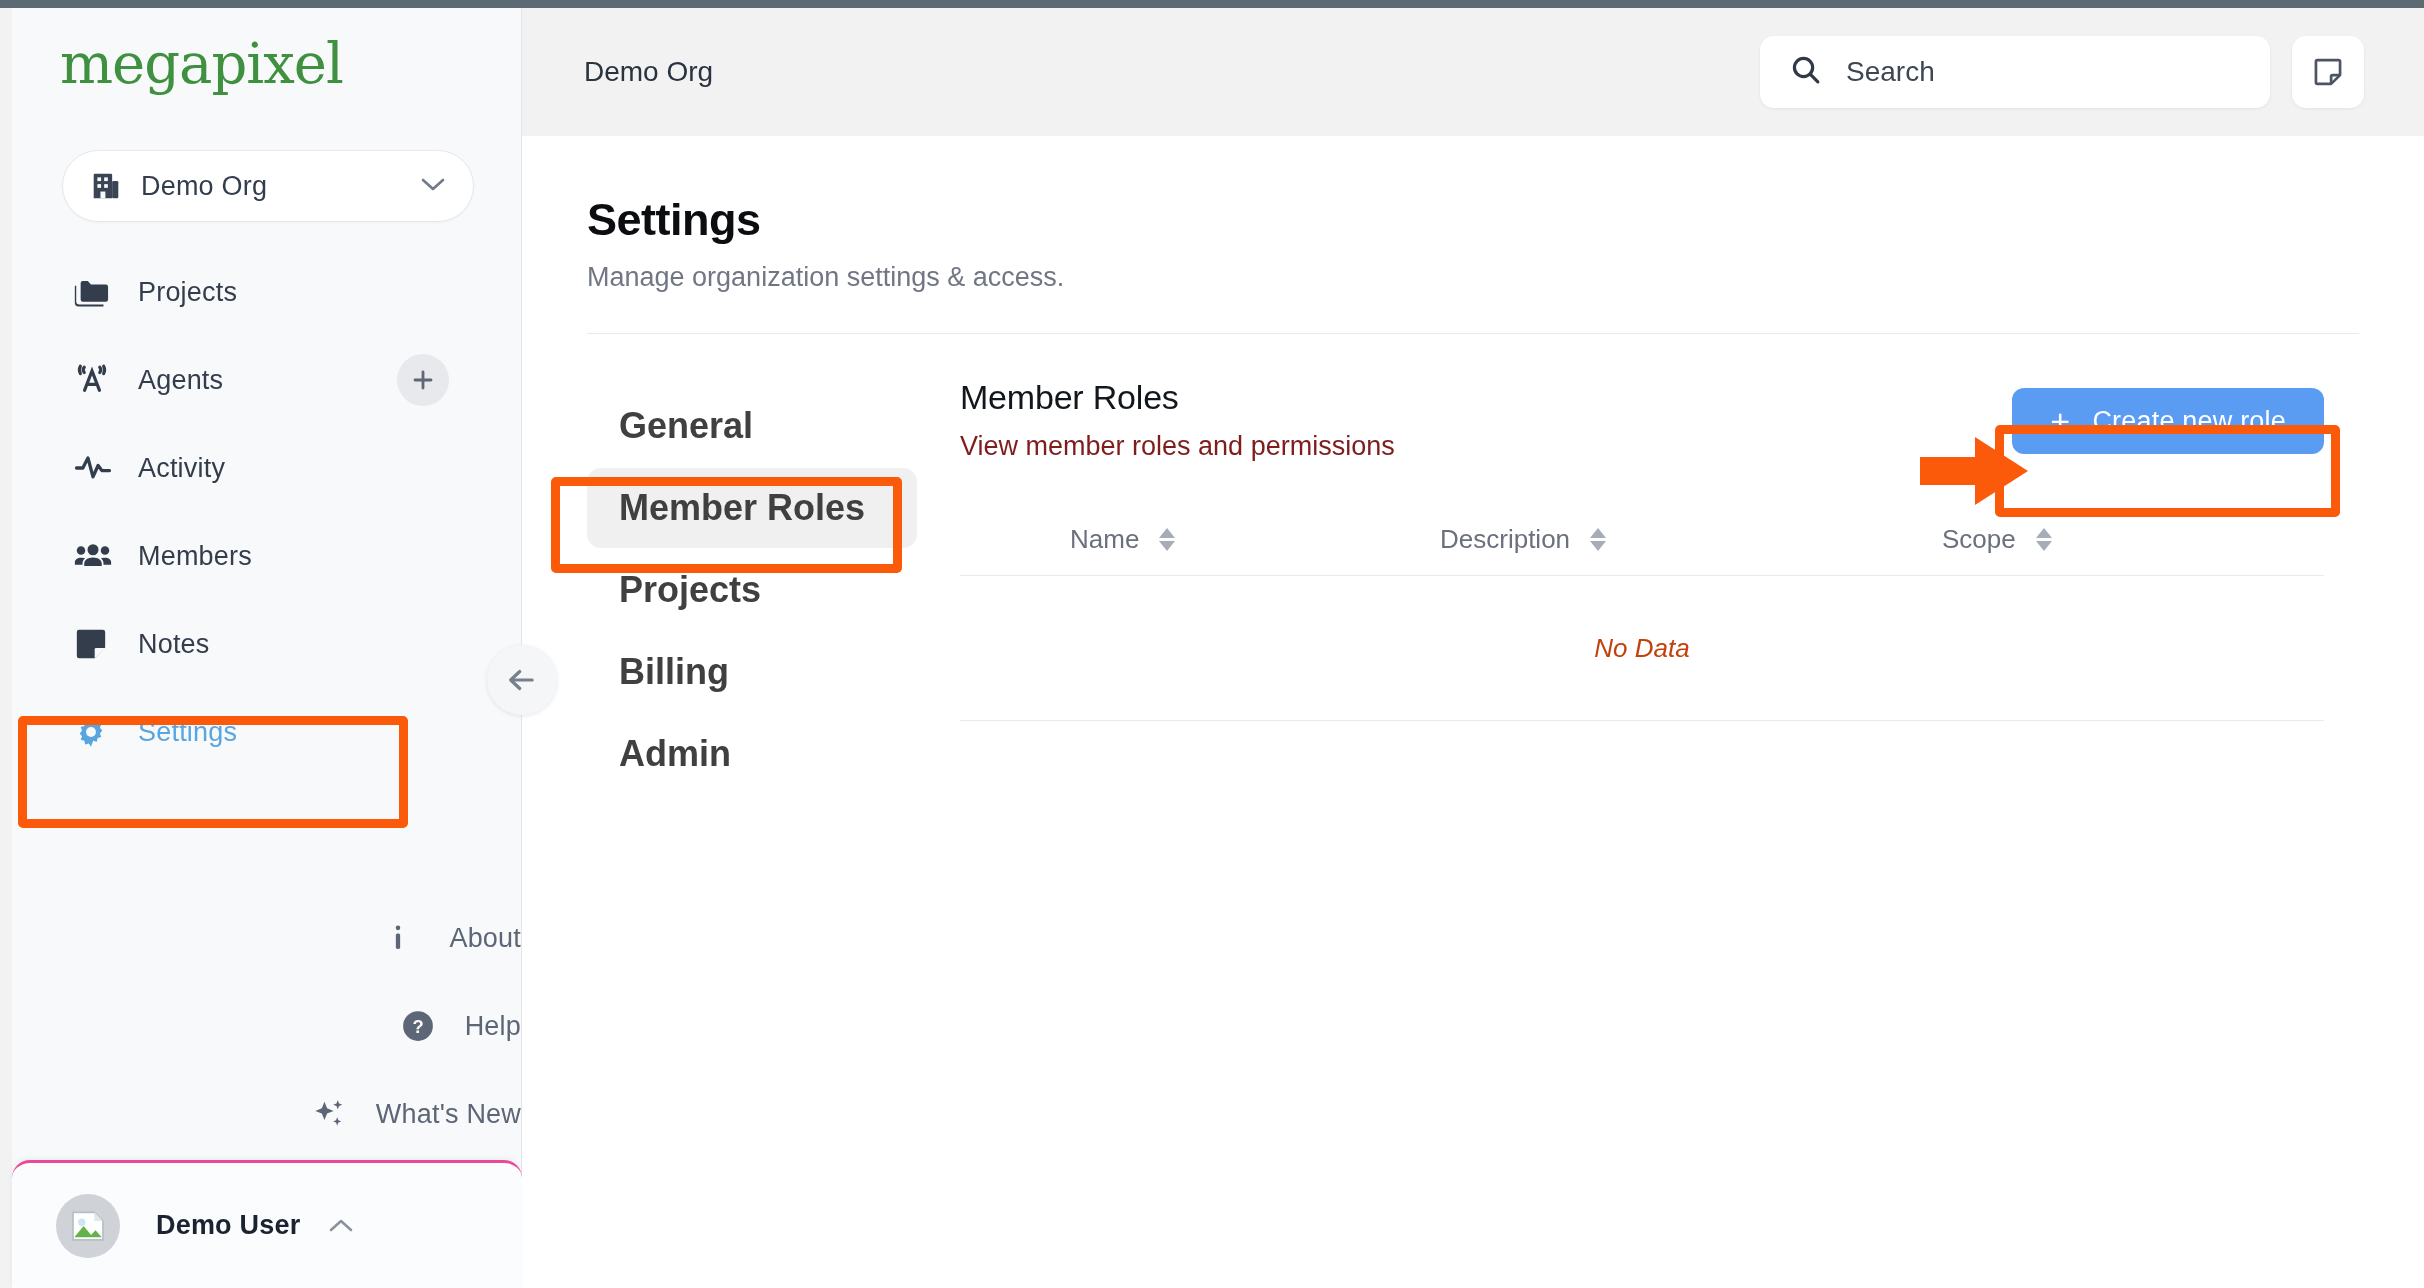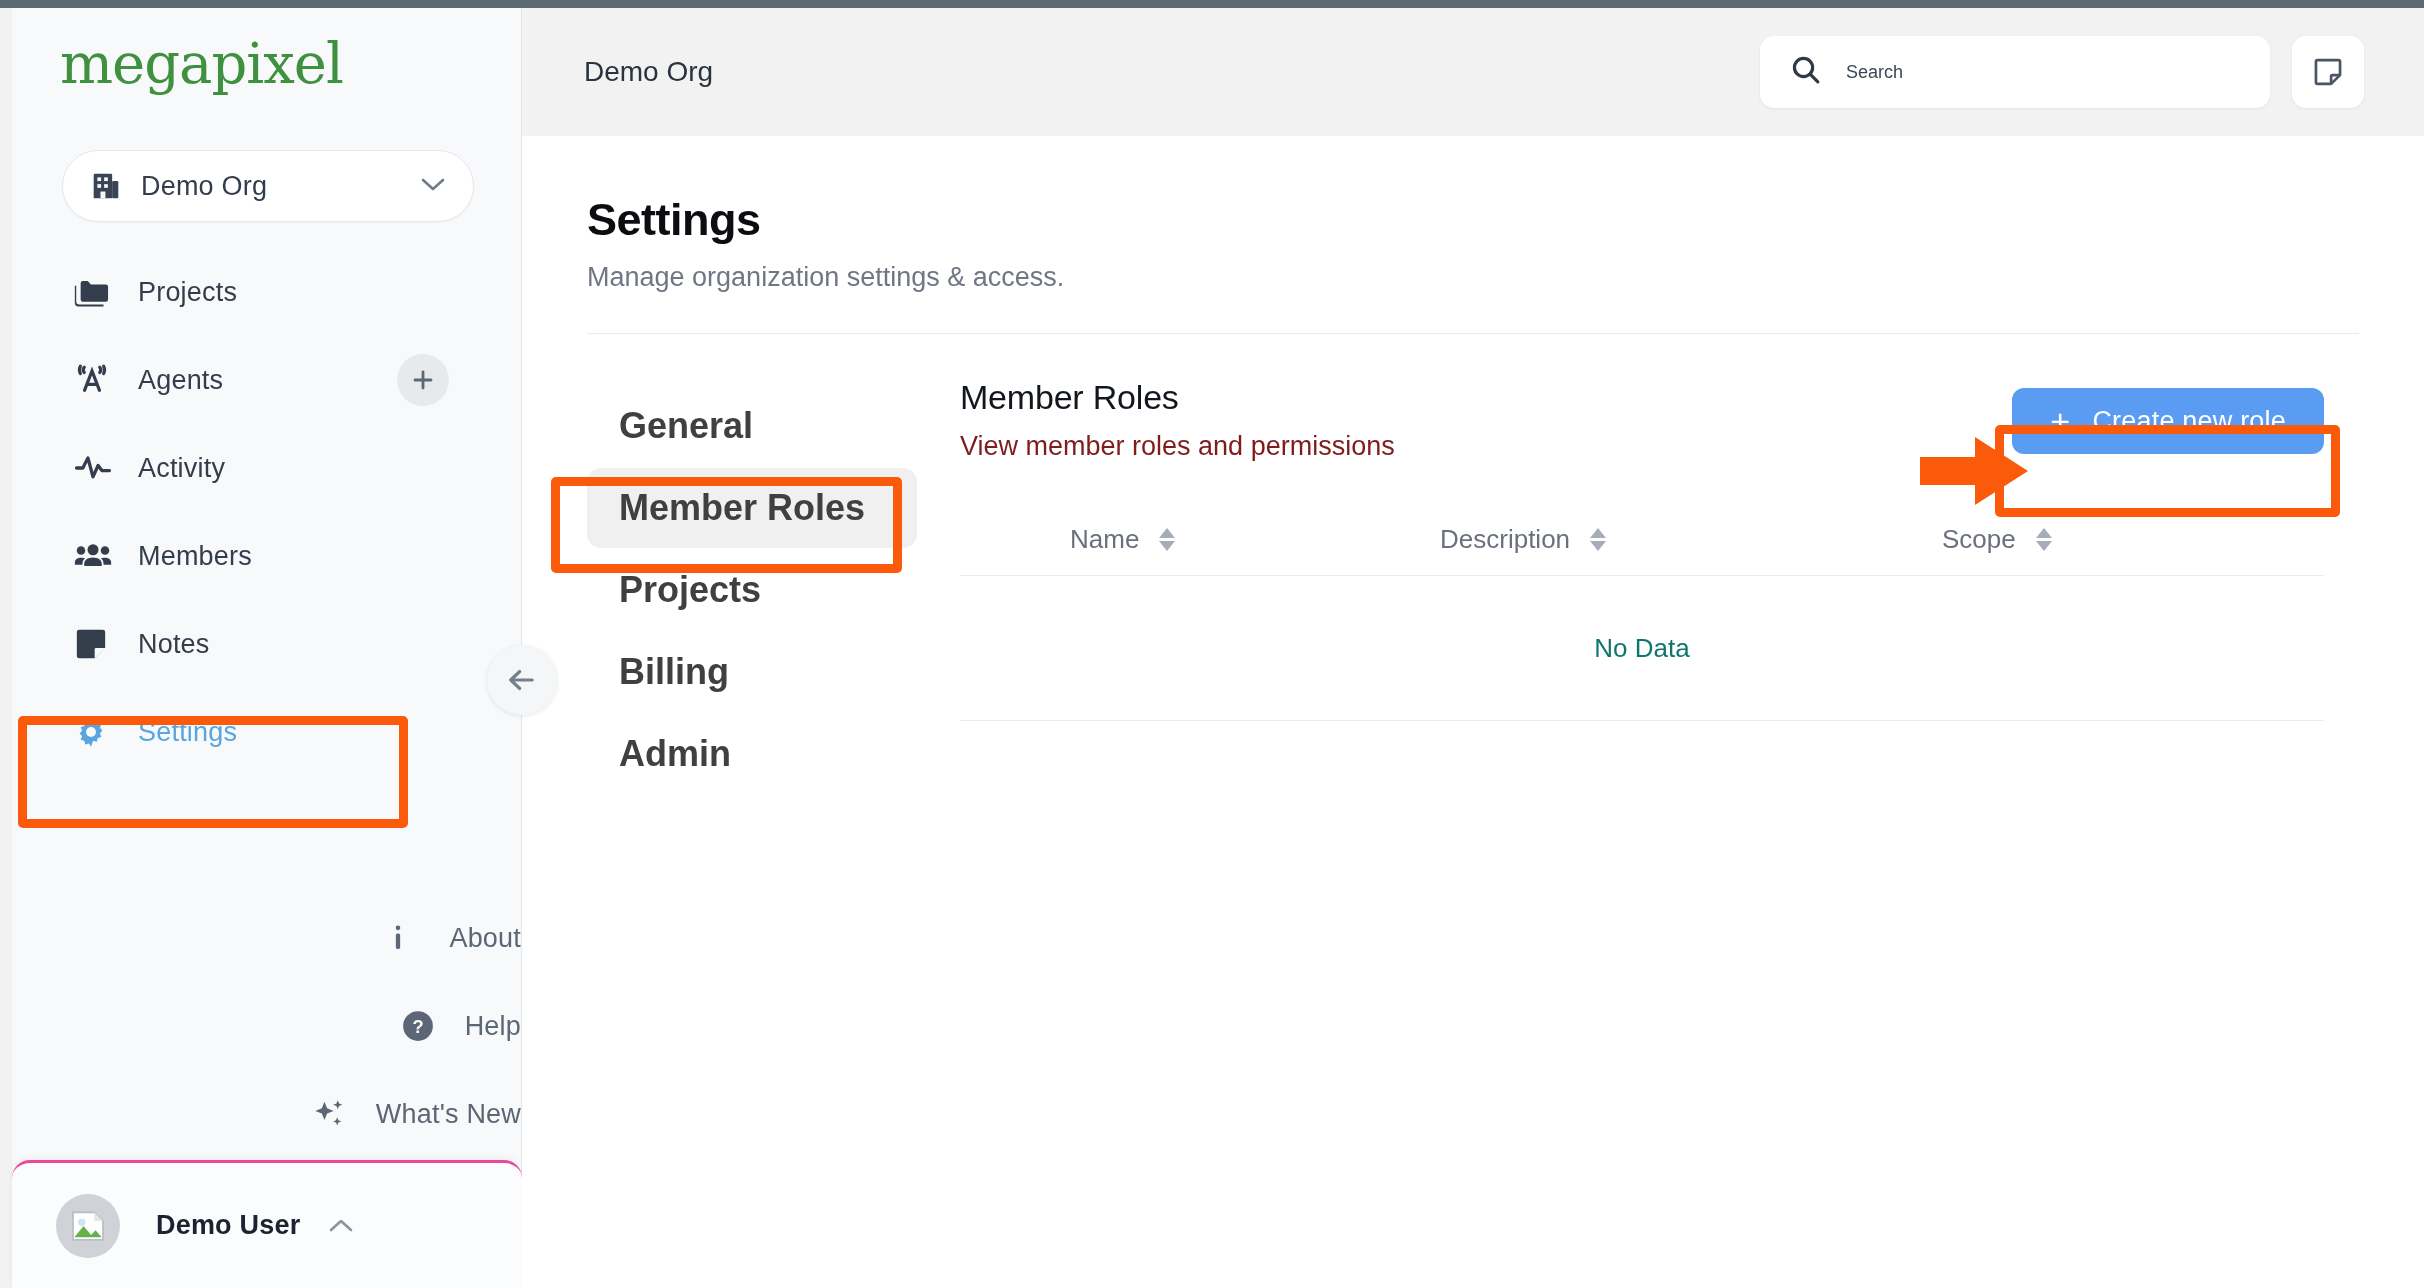--- a/index.html
+++ b/index.html
@@ -119,21 +119,21 @@
   .topbar-right {
     position: absolute; right: 60px; top: 50%; transform: translateY(-50%);
     display: flex; align-items: center; gap: 22px;
   }
   .searchbox {
     width: 510px; height: 72px; background: #fff; border-radius: 14px;
     display: flex; align-items: center; padding-left: 30px;
     box-shadow: 0 1px 3px rgba(16,24,40,.07);
     cursor: text;
   }
-  .searchbox .sph { margin-left: 24px; font-size: 18px; color: #3c4654; }
+  .searchbox .sph { margin-left: 24px; font-size: 28px; color: #3c4654; }
   .icon-btn {
     width: 72px; height: 72px; background: #fff; border-radius: 14px;
     display: flex; align-items: center; justify-content: center;
     box-shadow: 0 1px 3px rgba(16,24,40,.07); cursor: pointer;
   }
 
   .content {
     position: absolute; top: 136px; left: 0; right: 0; bottom: 0;
     background: #ffffff;
   }
@@ -182,21 +182,21 @@
   .sorter i {
     display: block; width: 0; height: 0;
     border-left: 8px solid transparent; border-right: 8px solid transparent;
   }
   .sorter i.up { border-bottom: 10px solid #a7adb8; }
   .sorter i.dn { border-top: 10px solid #a7adb8; }
   .tbody {
     height: 145px; display: flex; align-items: center; justify-content: center;
     border-bottom: 1px solid #e8eaed;
   }
-  .nodata { font-size: 26px; color: #0f766e; }
+  .nodata { font-size: 26px; color: #c2410c; font-style: italic; }
 
   
   .anno {
     position: absolute; border: 9px solid #fa5a09; border-radius: 5px;
     pointer-events: none; z-index: 50;
   }
   #anno-settings { left: 18px; top: 716px; width: 390px; height: 112px; }
   #anno-memberroles { left: 551px; top: 477px; width: 351px; height: 96px; }
   #anno-createrole { left: 1995px; top: 425px; width: 345px; height: 92px; }
   .arrow-anno {

